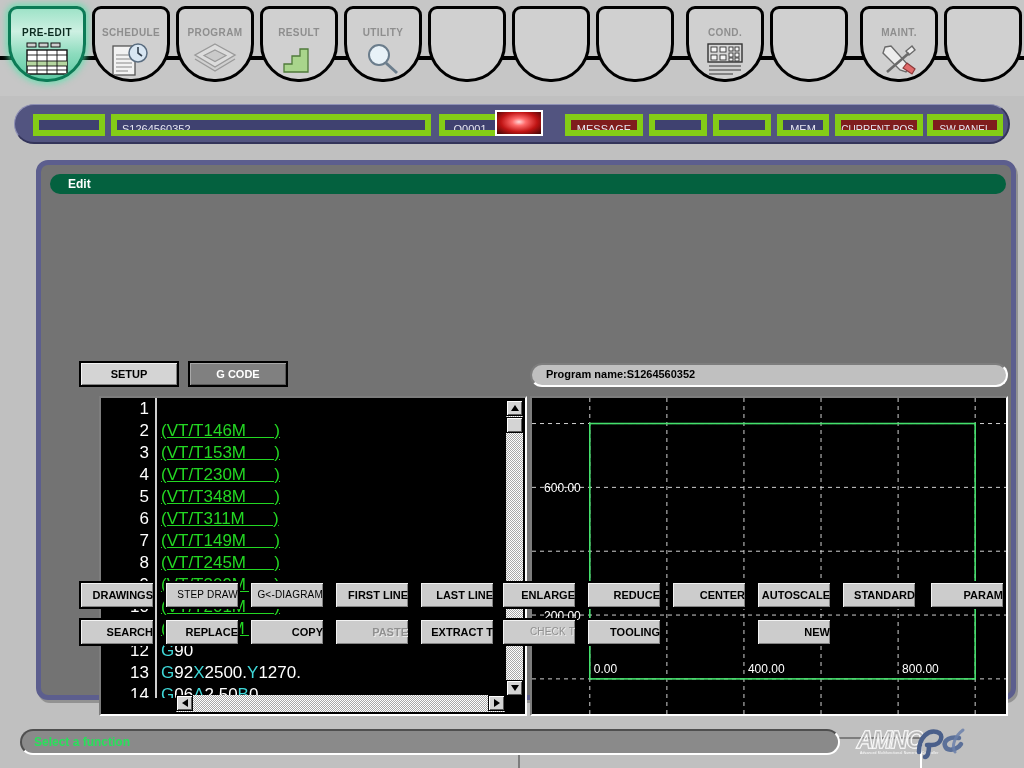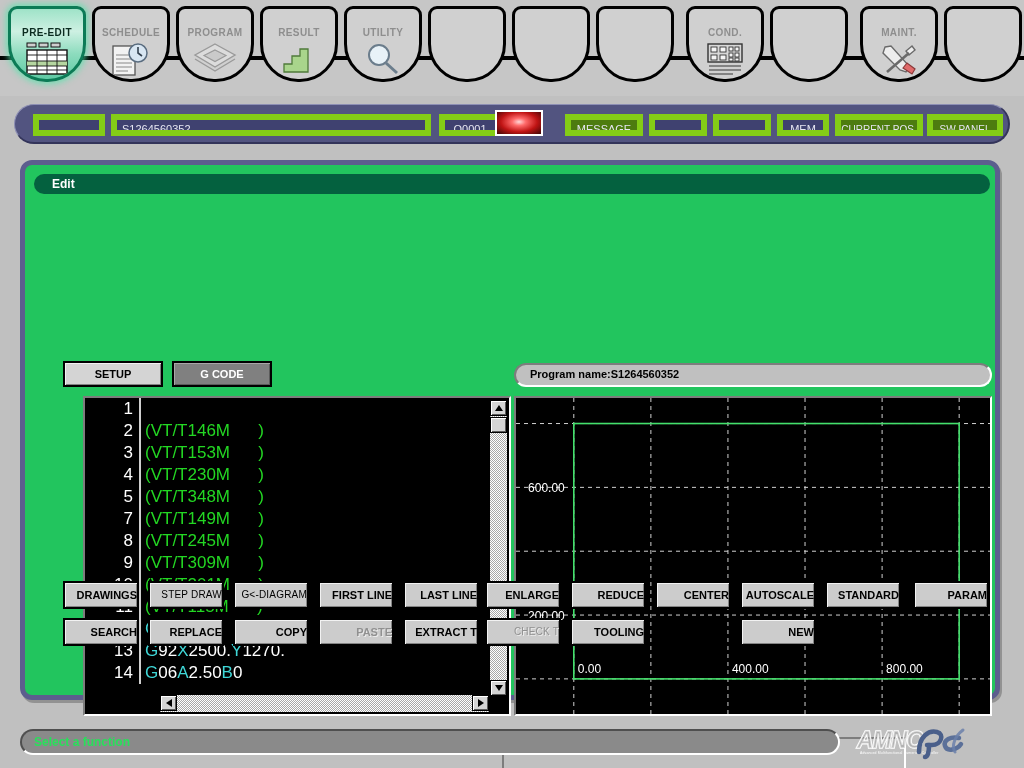--- a/index.html
+++ b/index.html
@@ -42,33 +42,33 @@
     border-top:1px solid #8d8fb4;border-left:1px solid #8d8fb4;
     border-bottom:2px solid #33345a;border-right:2px solid #33345a;
     box-sizing:border-box;
   }
   .sfield{
     position:absolute;top:9px;height:22px;box-sizing:border-box;
     background:#3f4170;border:6px solid #84cc16;
     color:#e6e6f2;font-size:11px;line-height:19px;
     white-space:nowrap;overflow:hidden;
   }
-  .sfield.lit{background:#4d7c0f;}
+  .sfield.lit{background:#7f1d1d;}
   .sfield.ctr{text-align:center;}
   .sfield.lft{text-align:left;padding-left:5px;}
   #lamp{
     position:absolute;left:495px;top:110px;width:48px;height:26px;
     border:2px solid #ffffff;box-sizing:border-box;
     background:radial-gradient(ellipse at 50% 45%, #ffd8d8 0%, #ff6a6a 22%, #c01414 58%, #3a0505 100%);
   }
 
   
   #win{
-    position:absolute;left:20px;top:160px;width:980px;height:540px;
-    background:#22c55e;
+    position:absolute;left:36px;top:160px;width:980px;height:540px;
+    background:#737373;
     border-radius:12px;
     border:5px solid #5c5e8e;
     box-sizing:border-box;
     box-shadow:2px 3px 0 rgba(60,60,60,.35);
   }
   #titlebar{
     position:absolute;left:9px;top:9px;width:956px;height:20px;
     background:#04613f;border-radius:10px;
   }
   #titlebar .ttxt{
@@ -106,21 +106,21 @@
   #codearea{position:absolute;left:0;top:0;width:408px;height:300px;overflow:hidden;background:#000;}
   .cline{position:relative;height:22px;line-height:22px;white-space:nowrap;}
   .lnum{
     display:inline-block;width:48px;text-align:right;padding-right:6px;
     color:#ffffff;font-size:17px;font-family:"Liberation Sans", sans-serif;
     vertical-align:top;
   }
   .lsep{display:inline-block;width:2px;height:22px;background:#cfcfcf;vertical-align:top;}
   .ltext{
     display:inline-block;padding-left:4px;font-size:17px;
-    font-family:"Liberation Sans", sans-serif;vertical-align:top;
+    font-family:"Liberation Sans", sans-serif;vertical-align:top;text-decoration:underline;
   }
   .c-cmt{color:#23d723;}
   .c-code{color:#3fd7d7;}
   .c-val{color:#ffffff;}
 
   
   .sb-v{position:absolute;right:2px;top:2px;width:17px;height:296px;background:#c0c0c0;}
   .sb-h{position:absolute;left:75px;bottom:2px;width:329px;height:17px;background:#c0c0c0;}
   .sb-track{position:absolute;background:
      repeating-conic-gradient(#ffffff 0% 25%, #a8a8a8 0% 50%) 0 0/2px 2px;}
@@ -308,20 +308,21 @@
       <span>Program name:S1264560352</span>
     </div>
 
     <div id="editor">
       <div id="codearea">
           <div class="cline"><span class="lnum">1</span><span class="lsep"></span><span class="ltext"></span></div>
           <div class="cline"><span class="lnum">2</span><span class="lsep"></span><span class="ltext c-cmt" style="white-space: pre;">(VT/T146M      )</span></div>
           <div class="cline"><span class="lnum">3</span><span class="lsep"></span><span class="ltext c-cmt" style="white-space: pre;">(VT/T153M      )</span></div>
           <div class="cline"><span class="lnum">4</span><span class="lsep"></span><span class="ltext c-cmt" style="white-space: pre;">(VT/T230M      )</span></div>
           <div class="cline"><span class="lnum">5</span><span class="lsep"></span><span class="ltext c-cmt" style="white-space: pre;">(VT/T348M      )</span></div>
+          <div class="cline"><span class="lnum">6</span><span class="lsep"></span><span class="ltext c-cmt" style="white-space: pre;">(VT/T311M      )</span></div>
           <div class="cline"><span class="lnum">7</span><span class="lsep"></span><span class="ltext c-cmt" style="white-space: pre;">(VT/T149M      )</span></div>
           <div class="cline"><span class="lnum">8</span><span class="lsep"></span><span class="ltext c-cmt" style="white-space: pre; text-align: center;">(VT/T245M      )</span></div>
           <div class="cline"><span class="lnum">9</span><span class="lsep"></span><span class="ltext c-cmt" style="white-space: pre;">(VT/T309M      )</span></div>
           <div class="cline"><span class="lnum">10</span><span class="lsep"></span><span class="ltext c-cmt" style="white-space: pre;">(VT/T201M      )</span></div>
           <div class="cline"><span class="lnum">11</span><span class="lsep"></span><span class="ltext c-cmt" style="white-space: pre;">(VT/T115M      )</span></div>
           <div class="cline"><span class="lnum">12</span><span class="lsep"></span><span class="ltext"><span class="c-code">G</span><span class="c-val">90</span></span></div>
           <div class="cline"><span class="lnum">13</span><span class="lsep"></span><span class="ltext"><span class="c-code">G</span><span class="c-val">92</span><span class="c-code">X</span><span class="c-val">2500.</span><span class="c-code">Y</span><span class="c-val">1270.</span></span></div>
           <div class="cline"><span class="lnum">14</span><span class="lsep"></span><span class="ltext"><span class="c-code">G</span><span class="c-val">06</span><span class="c-code">A</span><span class="c-val">2.50</span><span class="c-code">B</span><span class="c-val">0</span></span></div>
         </div>
 

